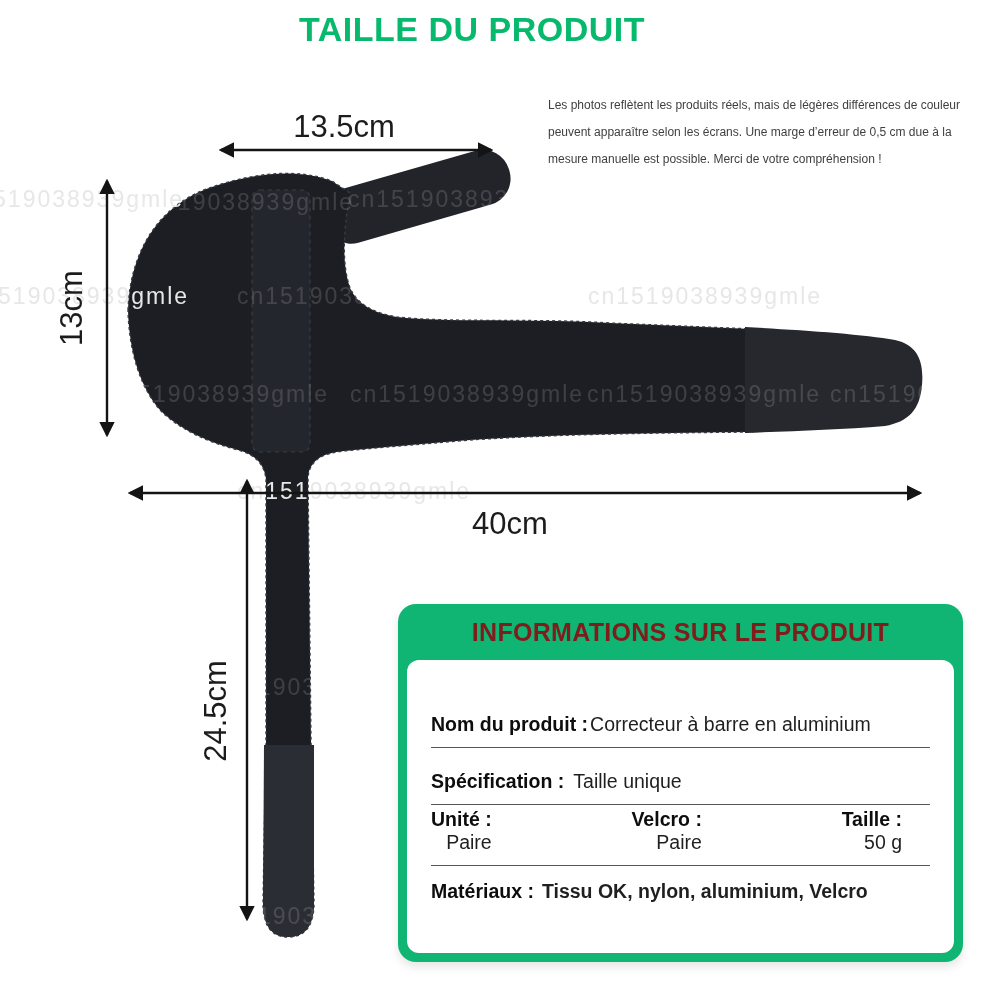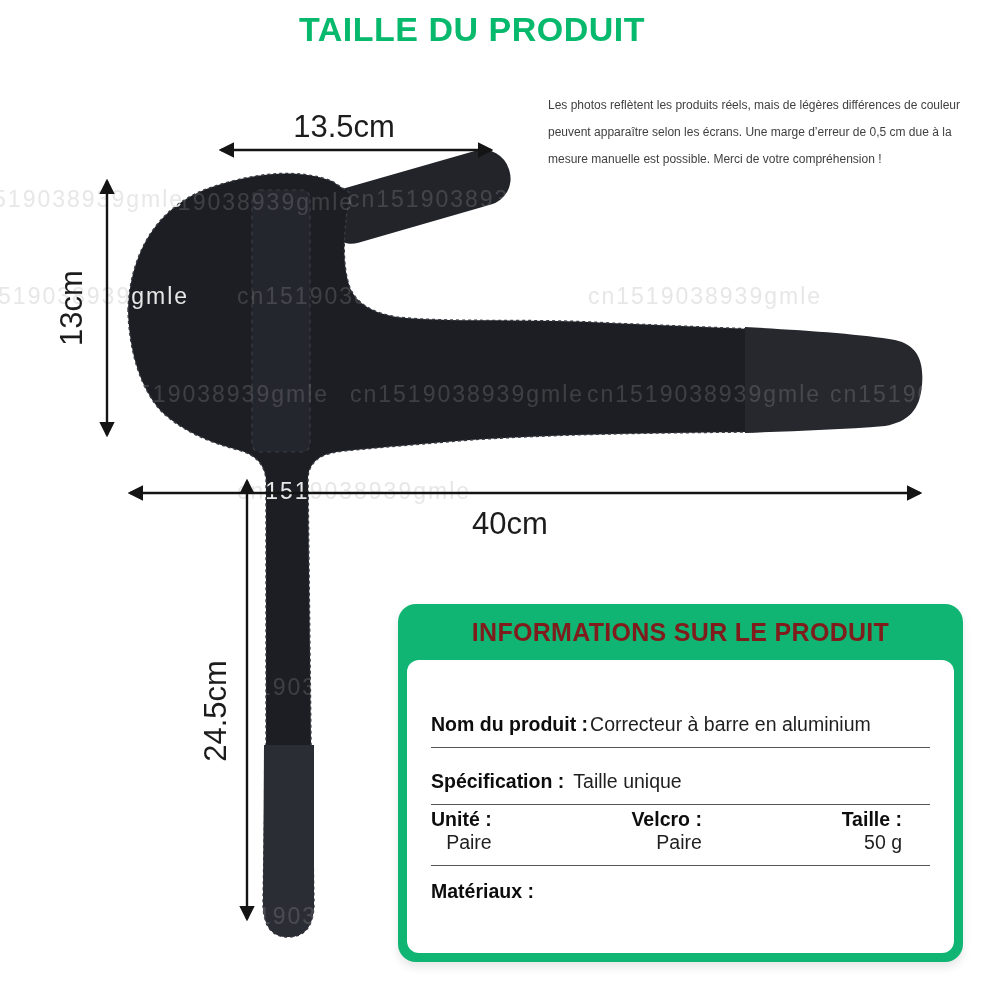--- a/index.html
+++ b/index.html
@@ -152,16 +152,17 @@
         <span class="val">Paire</span>
       </span>
       <span class="pair">
         <b>Taille :</b>
         <span class="val">50 g</span>
       </span>
     </div>
 
     <div class="info-row row-4">
       <b>Matériaux :</b>
+      <span class="val" style="margin-left:8px">Tissu OK, nylon, aluminium, Velcro</span>
     </div>
 
   </div>
 </div>
 
 </body></html>

